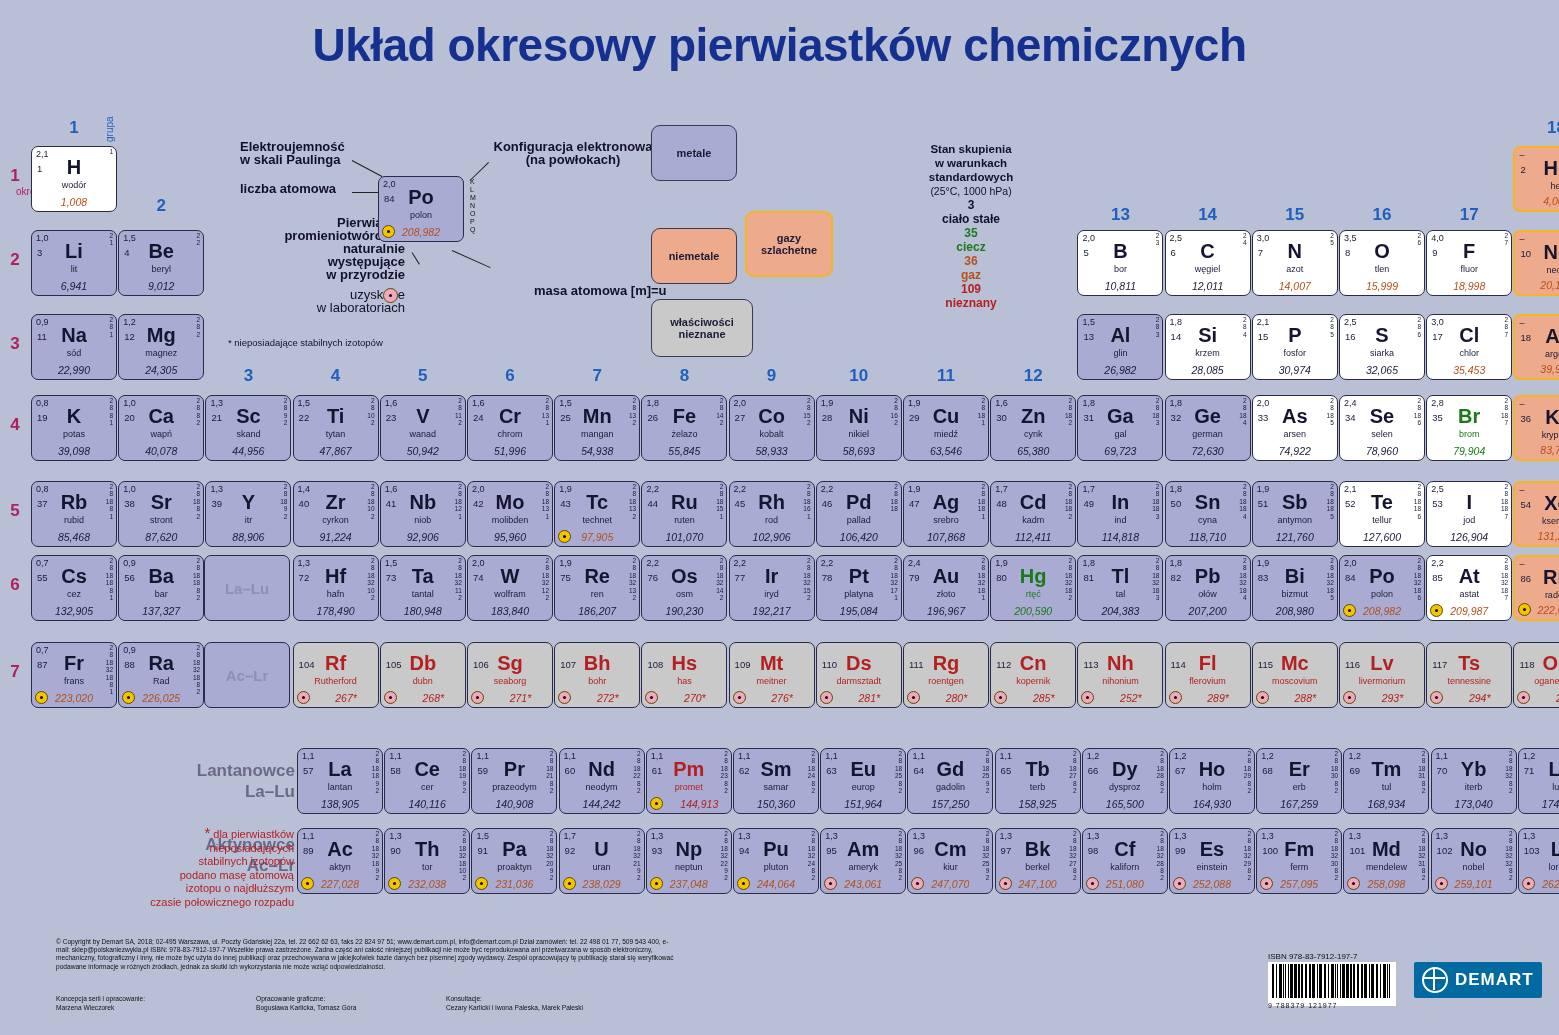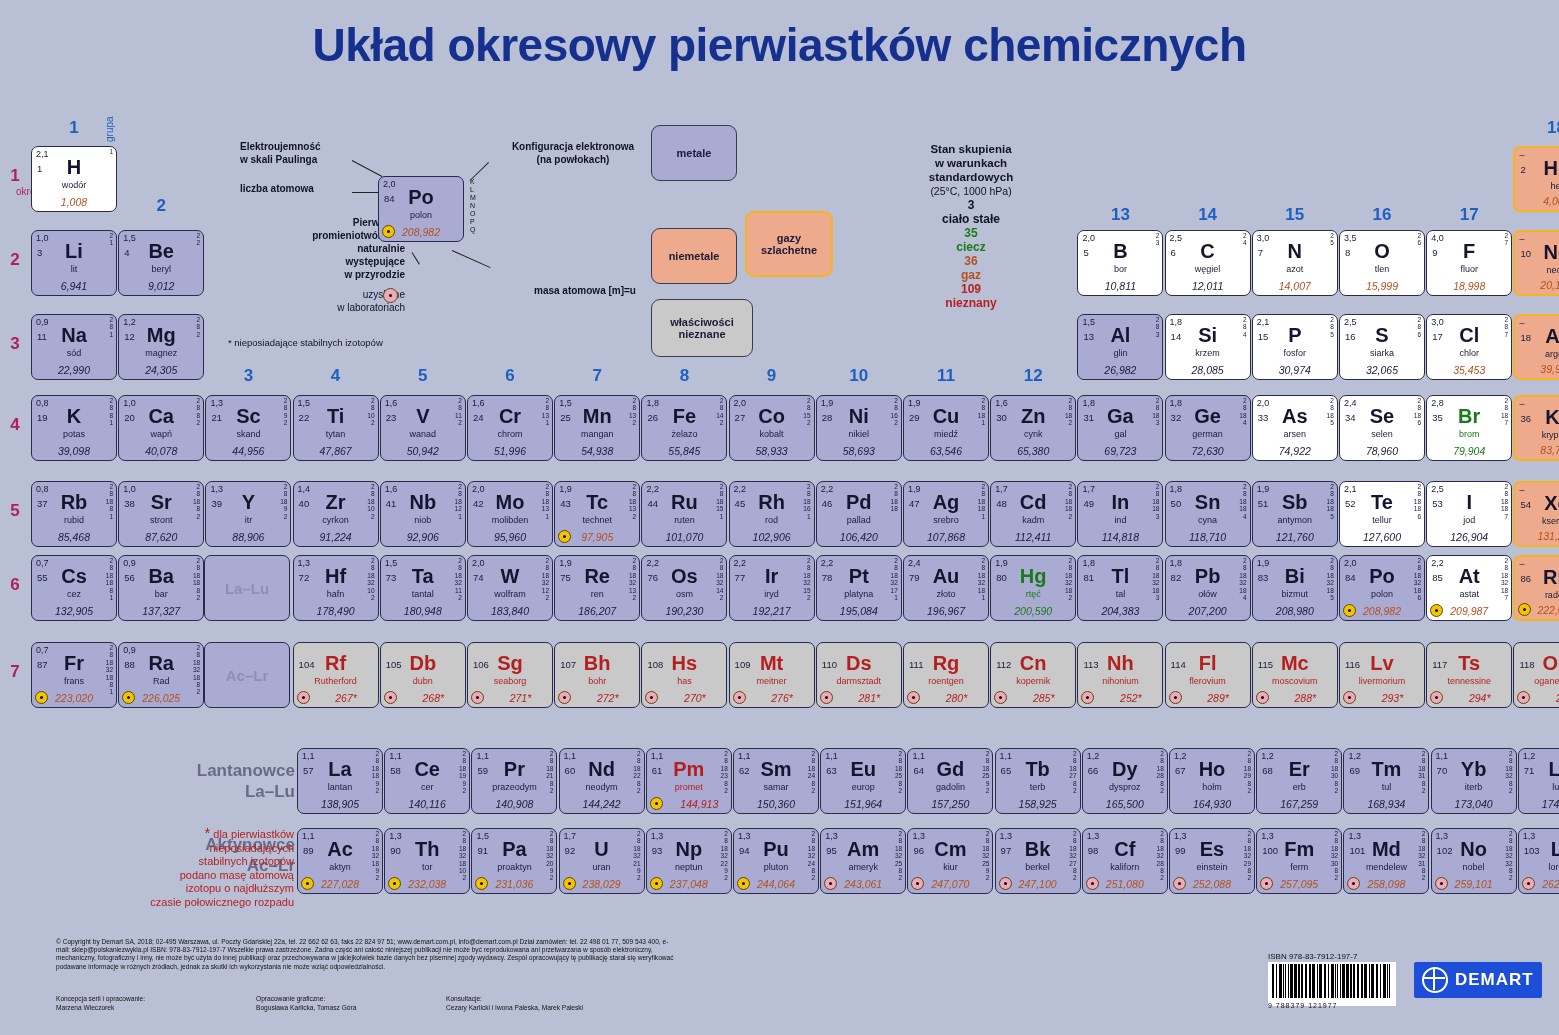--- a/index.html
+++ b/index.html
@@ -56,21 +56,21 @@
 
   
   .legbox{position:absolute;border:1px solid #3a3a55;border-radius:9px;
     display:flex;align-items:center;justify-content:center;text-align:center;
     font-size:11px;font-weight:bold;color:#1b1b38;}
   .legbox.metale{background:#a9abd2;}
   .legbox.niemetale{background:#eeaa8c;}
   .legbox.gazy{background:#eeaa8c;border:2px solid #f5b422;}
   .legbox.nieznane{background:#c9c9c9;}
 
-  .desc{position:absolute;font-size:10px;color:#11112a;font-weight:bold;line-height:13px;}
+  .desc{position:absolute;font-size:13px;color:#11112a;font-weight:bold;line-height:13px;}
   .desc.norm{font-weight:normal;}
   .note{position:absolute;font-size:9.5px;color:#11112a;}
 
   
   .sample{position:absolute;left:378px;top:176px;width:86px;height:66px;
     border:1px solid #2a2a4a;border-radius:7px;background:#a9abd2;box-sizing:border-box;}
   .sample-shells{position:absolute;left:470px;top:178px;font-size:7px;line-height:8px;color:#111;}
 
   
   .ln{position:absolute;background:#222;height:1px;transform-origin:left center;}
@@ -95,21 +95,21 @@
 
   .copy{position:absolute;left:56px;top:938px;width:620px;font-size:6.6px;color:#111;line-height:8.2px;}
   .credits{position:absolute;left:56px;top:995px;width:700px;font-size:6.6px;color:#111;line-height:8.5px;}
   .credits .col{position:absolute;}
 
   .isbn{position:absolute;left:1268px;top:952px;font-size:8px;color:#111;}
   .barcode{position:absolute;left:1268px;top:962px;width:128px;height:44px;background:#fff;}
   .barcode i{position:absolute;top:2px;width:1px;height:34px;background:#000;display:block;}
   .barnum{position:absolute;left:1268px;top:1002px;font-size:7px;color:#111;letter-spacing:1px;}
 
-  .demart{position:absolute;left:1414px;top:962px;width:128px;height:36px;background:#1d4ed8;border-radius:2px;
+  .demart{position:absolute;left:1414px;top:962px;width:128px;height:36px;background:#0369a1;border-radius:2px;
     display:flex;align-items:center;color:#fff;font-size:17px;font-weight:bold;letter-spacing:1px;}
   .demart .globe{width:22px;height:22px;border-radius:50%;border:2px solid #fff;margin:0 7px 0 8px;position:relative;}
   .demart .globe:before{content:"";position:absolute;left:-1px;top:8px;width:22px;height:1.5px;background:#fff;}
   .demart .globe:after{content:"";position:absolute;left:9px;top:-1px;width:1.5px;height:22px;background:#fff;}
 </style>
 </head>
 <body>
 
 <div id="root">
 

